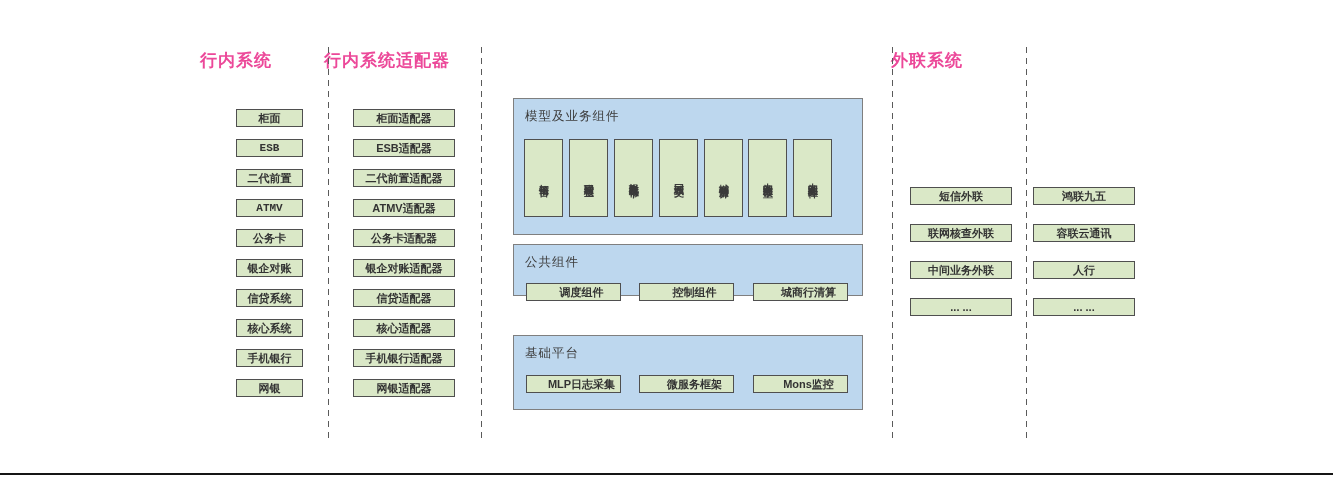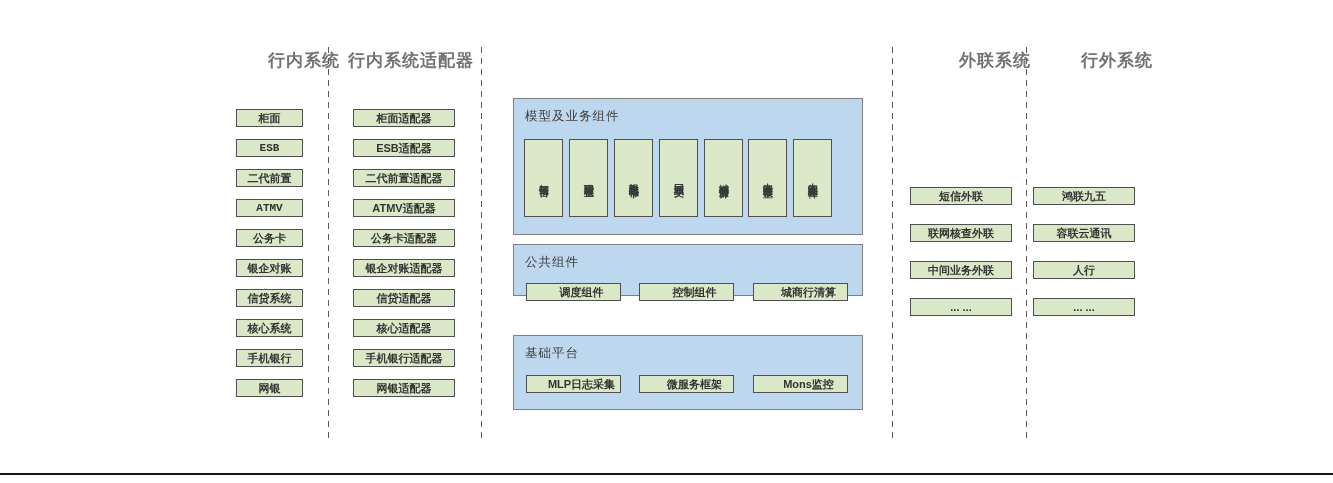--- a/index.html
+++ b/index.html
@@ -5,21 +5,21 @@
   html,body{margin:0;padding:0;background:#ffffff;}
   .canvas{
     position:relative;
     width:1333px;height:483px;
     background:#ffffff;
     overflow:hidden;
     font-family:"Liberation Sans","DejaVu Sans",sans-serif;
   }
   .col-title{
     position:absolute;top:50px;height:22px;line-height:22px;
-    text-align:right;font-size:17px;font-weight:bold;color:#737373;
+    text-align:left;font-size:17px;font-weight:bold;color:#ec4899;
     letter-spacing:1px;
   }
   .vsep{
     position:absolute;top:47px;height:396px;width:1px;
     background:repeating-linear-gradient(to bottom,#5a5a5a 0 6px,transparent 6px 11px);
   }
   .gbox{
     position:absolute;height:18px;box-sizing:border-box;
     background:#dae8c7;border:1px solid #4f4f4f;
     display:flex;align-items:center;justify-content:center;
@@ -61,21 +61,20 @@
   }
 </style>
 </head>
 <body>
 
 <div class="canvas">
 
   <div class="col-title" style="left:200px;width:140px">行内系统</div>
   <div class="col-title" style="left:324px;width:150px">行内系统适配器</div>
   <div class="col-title" style="left:891px;width:140px">外联系统</div>
-  <div class="col-title" style="left:1013px;width:140px">行外系统</div>
 
   <div class="vsep" style="left:328px"></div>
   <div class="vsep" style="left:481px"></div>
   <div class="vsep" style="left:892px"></div>
   <div class="vsep" style="left:1026px"></div>
 
   <div class="gbox c1 t0">柜面</div>
   <div class="gbox c1 t1">ESB</div>
   <div class="gbox c1 t2">二代前置</div>
   <div class="gbox c1 t3">ATMV</div>

